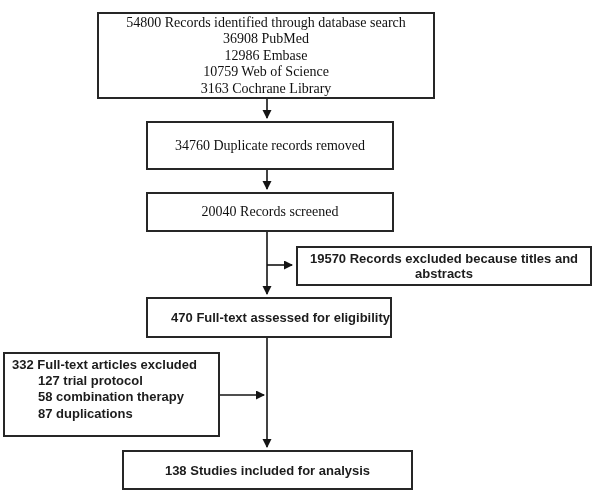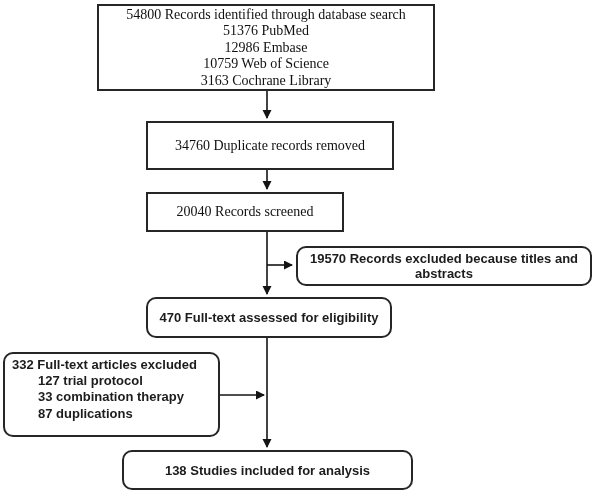--- a/index.html
+++ b/index.html
@@ -23,47 +23,46 @@
   .serif {
     font-family: "Liberation Serif", "DejaVu Serif", serif;
     font-size: 14px;
     color: #101010;
   }
   .sans {
     font-family: "Liberation Sans", "DejaVu Sans", sans-serif;
     font-size: 13px;
     font-weight: 600;
     color: #1c1c1c;
-    border-radius: 10px;
   }
   .center {
     display: flex;
     flex-direction: column;
     justify-content: center;
     text-align: center;
   }
   .multiline {
     line-height: 16.6px;
   }
   .box-identification {
-    left: 97px; top: 4px; width: 338px; height: 87px;
+    left: 97px; top: 12px; width: 338px; height: 87px;
     padding-top: 1px;
   }
   .box-duplicates {
     left: 146px; top: 121px; width: 248px; height: 49px;
   }
   .box-screened {
-    left: 146px; top: 192px; width: 198px; height: 40px;
+    left: 146px; top: 192px; width: 248px; height: 40px;
   }
   .box-excluded-titles {
     left: 296px; top: 246px; width: 296px; height: 40px;
     padding: 0 3px;
   }
   .box-fulltext {
-    left: 146px; top: 297px; width: 246px; height: 41px;
+    left: 146px; top: 297px; width: 246px; height: 41px; text-align: right;
   }
   .box-fulltext-excluded {
     left: 3px; top: 352px; width: 217px; height: 85px;
     padding: 3px 4px 8px 7px;
     line-height: 16.2px;
   }
   .box-included {
     left: 122px; top: 450px; width: 291px; height: 40px; justify-content: center;
   }
   .indent {
@@ -93,21 +92,21 @@
       <line x1="267" y1="162" x2="267" y2="189" marker-end="url(#ah)"></line>
       <line x1="267" y1="232" x2="267" y2="294" marker-end="url(#ah)"></line>
       <line x1="267" y1="265" x2="292" y2="265" marker-end="url(#ah)"></line>
       <line x1="267" y1="338" x2="267" y2="447" marker-end="url(#ah)"></line>
       <line x1="220" y1="395" x2="264" y2="395" marker-end="url(#ah)"></line>
     </g>
   </svg>
 
   <div class="box serif center multiline box-identification">
     <div>54800 Records identified through database search</div>
-    <div>51376 PubMed</div>
+    <div>36908 PubMed</div>
     <div>12986 Embase</div>
     <div>10759 Web of Science</div>
     <div>3163 Cochrane Library</div>
   </div>
 
   <div class="box serif center box-duplicates">
     <div>34760 Duplicate records removed</div>
   </div>
 
   <div class="box serif center box-screened">
@@ -118,21 +117,21 @@
     <div>19570 Records excluded because titles and abstracts</div>
   </div>
 
   <div class="box sans center box-fulltext">
     <div>470 Full-text assessed for eligibility</div>
   </div>
 
   <div class="box sans box-fulltext-excluded">
     <div>332 Full-text articles excluded</div>
     <div class="indent">127 trial protocol</div>
-    <div class="indent">33 combination therapy</div>
+    <div class="indent">58 combination therapy</div>
     <div class="indent">87 duplications</div>
   </div>
 
   <div class="box sans center box-included">
     <div>138 Studies included for analysis</div>
   </div>
 
 </div>
 
 </body></html>

